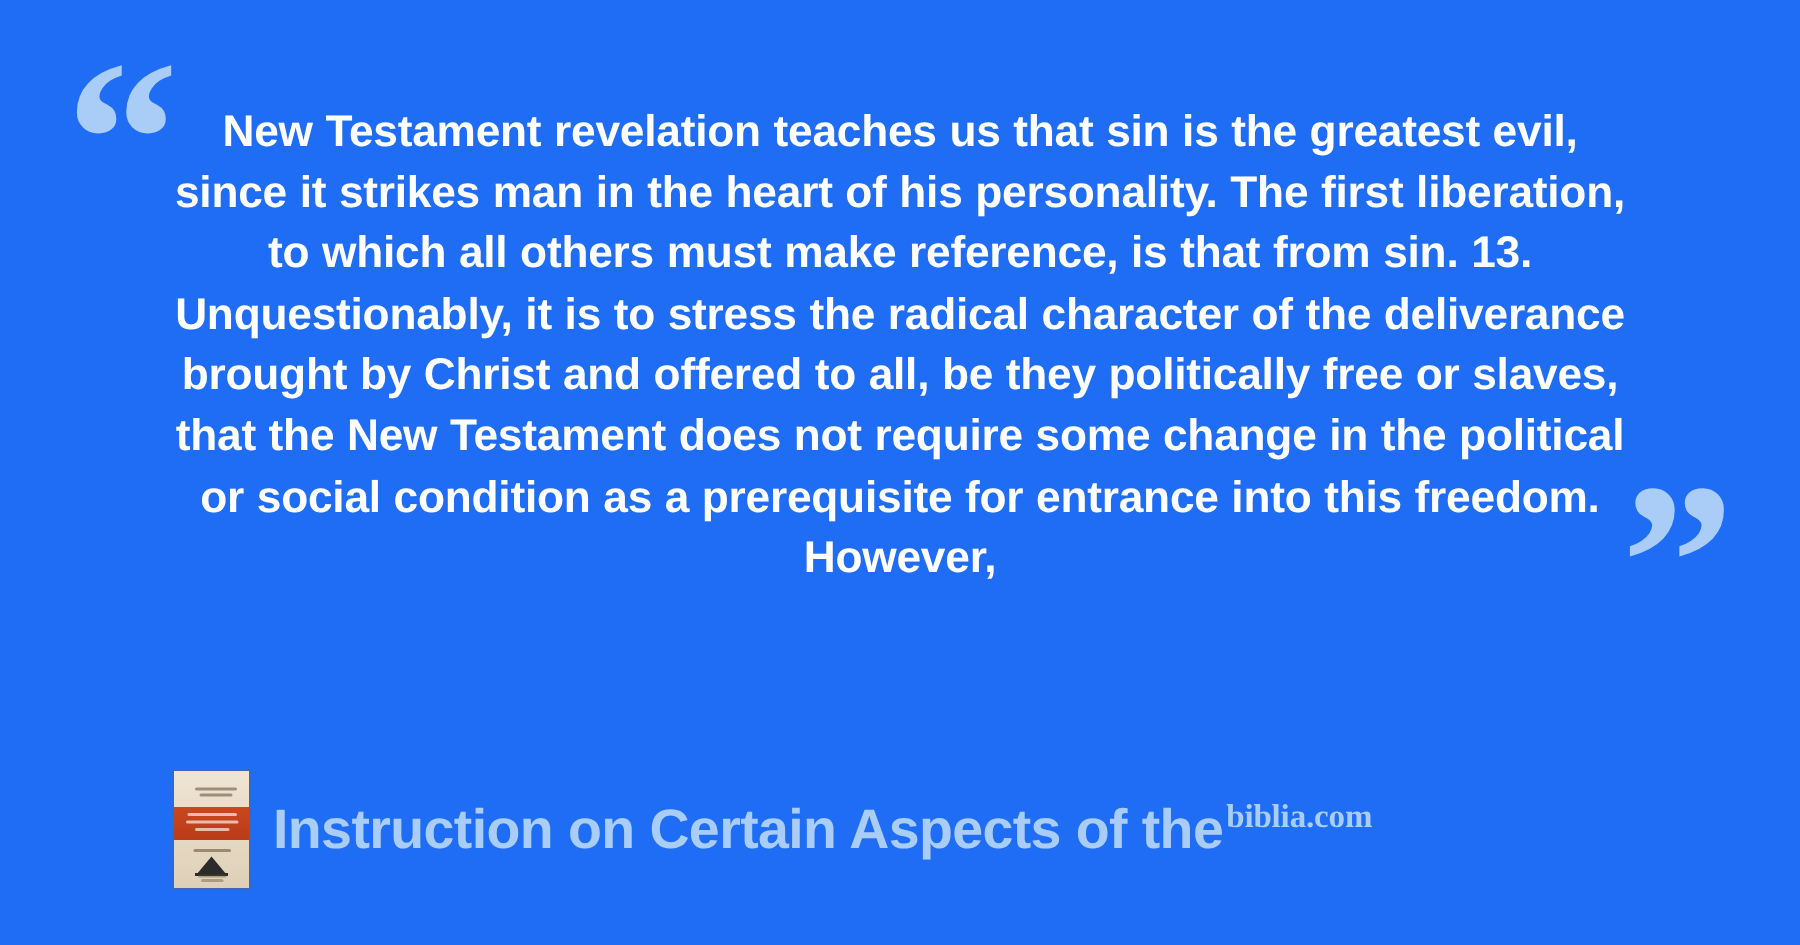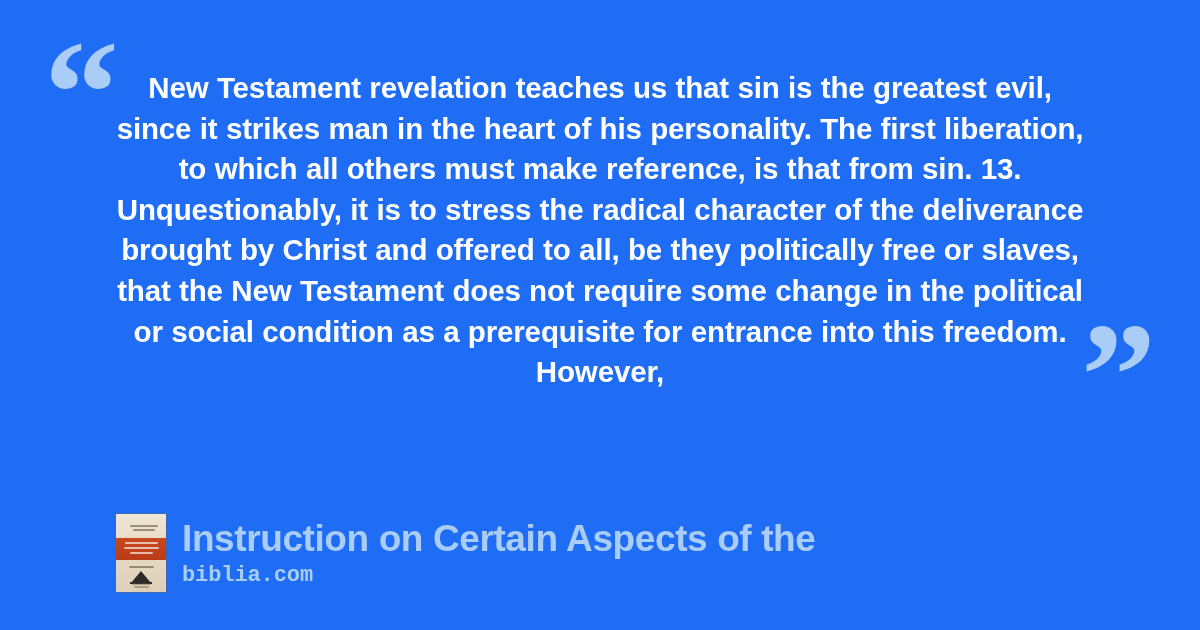--- a/index.html
+++ b/index.html
@@ -128,38 +128,37 @@
     top: 68px;
     left: 50%;
     transform: translateX(-50%);
     width: 22px;
     height: 2px;
     background: #2b2b2b;
   }
 
   #attribution-text {
     display: flex;
-    flex-direction: column;
     justify-content: center;
     gap: 2px;
   }
   #source-title {
     margin: 0;
     color: #a9cdf7;
     font-family: "Liberation Sans", sans-serif;
     font-weight: 700;
     font-size: 37px;
     line-height: 44px;
     letter-spacing: -0.4px;
     white-space: nowrap;
   }
   #source-site {
     margin: 0;
     color: #a9cdf7;
-    font-family: Liberation Mono, monospace;
+    font-family: Liberation Serif, serif;
     font-weight: 700;
     font-size: 22px;
     line-height: 26px;
     letter-spacing: -0.1px;
   }
 </style>
 </head>
 <body>
 
 <div id="card" style="background: rgb(31, 109, 245);">

